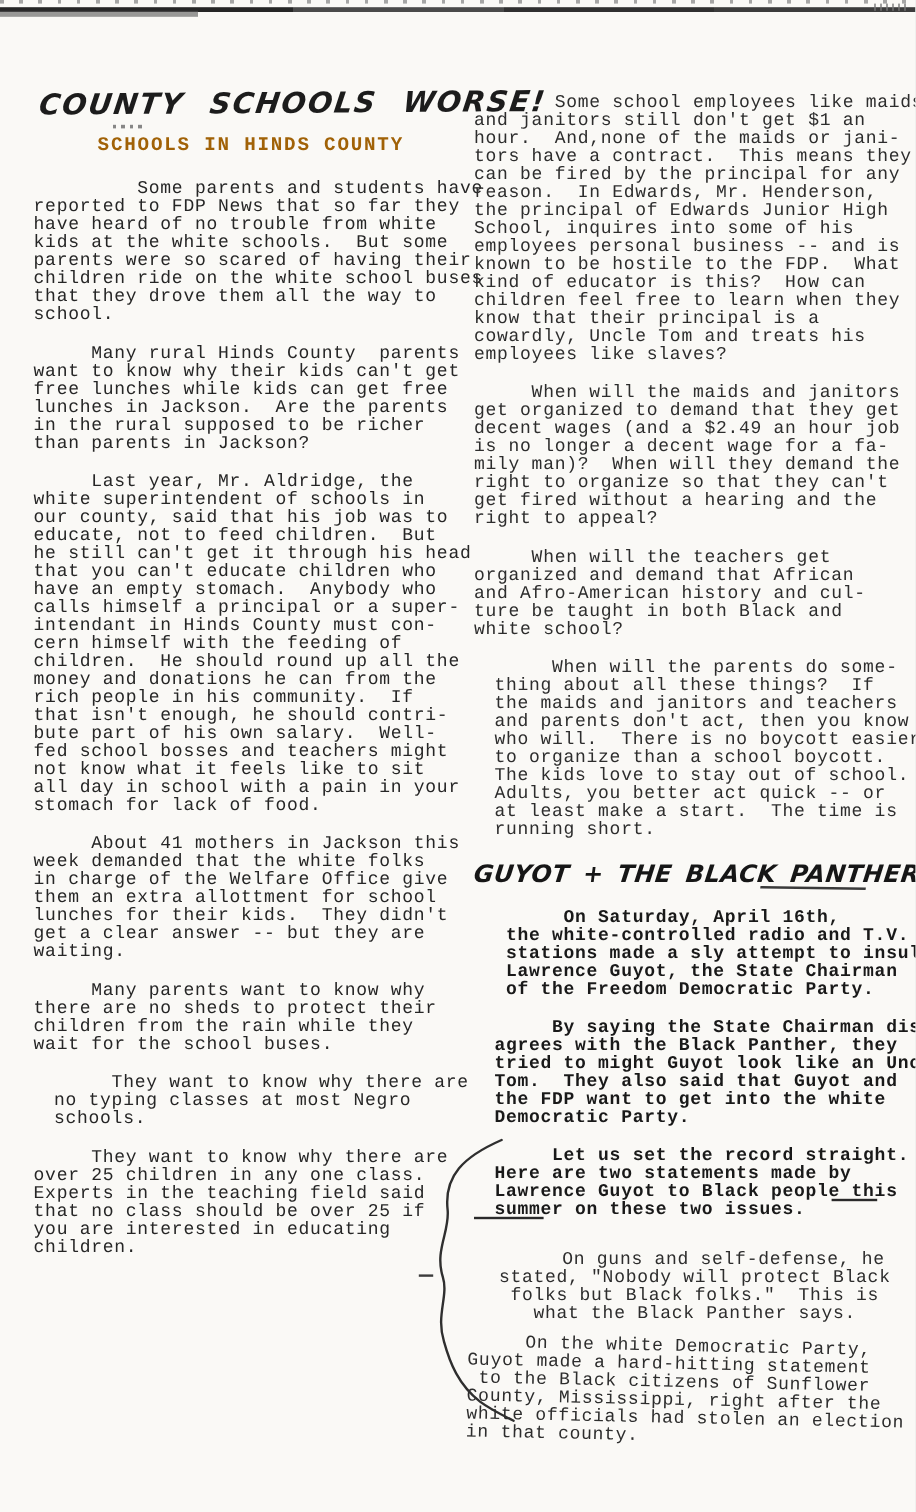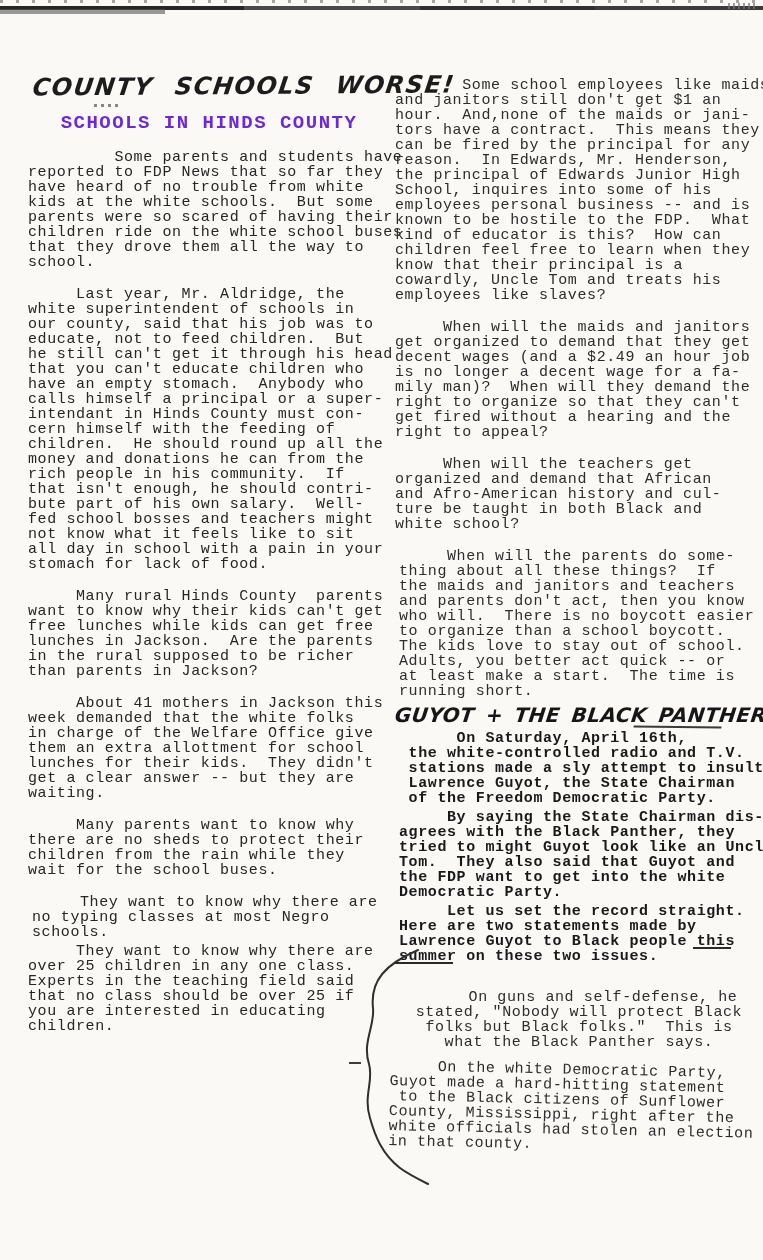--- a/index.html
+++ b/index.html
@@ -25,32 +25,32 @@
 
   .hand-title{
     position:absolute;top:72px;left:33px;margin:0;
     font-family:"DejaVu Sans",sans-serif;
     font-style:italic;font-weight:700;
     font-size:24px;letter-spacing:1.5px;word-spacing:12px;
     color:#1c1c1c;transform:skewX(-8deg) rotate(-.4deg);white-space:nowrap;
   }
   .subtitle{
     position:absolute;top:112px;left:28px;width:362px;margin:0;
-    text-align:center;font-weight:700;font-size:19px;letter-spacing:1.5px;
-    color:#6d28d9;white-space:nowrap;
+    text-align:center;font-weight:700;font-size:16px;letter-spacing:1.5px;
+    color:#a16207;white-space:nowrap;
   }
   .col{position:absolute;}
   .col-left{top:150px;left:28px;width:366px;}
   .col-right{top:78px;left:395px;width:368px;color:#2d2d2d;}
   .typed{
     white-space:pre;margin:0;
     font-size:15px;line-height:15px;letter-spacing:.6px;
   }
   .m{margin:0 0 17px 0;}
-  .m0{margin:4px;}
+  .m0{margin:17px;}
   .m8{margin:0 0 9px 0;text-align:center;}
   .m24{margin:0 0 26px 0;}
   .bold{font-weight:700;color:#191919;}
   .hand-header{
     margin:2px 0 3px 0;position:relative;
     font-family:"DejaVu Sans",sans-serif;
     font-style:italic;font-weight:700;
     font-size:20px;letter-spacing:.5px;word-spacing:4px;
     color:#161616;transform:skewX(-7deg);white-space:nowrap;line-height:24px;
   }
@@ -80,45 +80,45 @@
 
   <div class="col col-left">
     <p class="typed m">         Some parents and students have
 reported to FDP News that so far they
 have heard of no trouble from white
 kids at the white schools.  But some
 parents were so scared of having their
 children ride on the white school buses
 that they drove them all the way to
 school.</p>
+    <p class="typed m">     Many rural Hinds County  parents
+want to know why their kids can't get
+free lunches while kids can get free
+lunches in Jackson.  Are the parents
+in the rural supposed to be richer
+than parents in Jackson?</p>
     <p class="typed m">     Last year, Mr. Aldridge, the
 white superintendent of schools in
 our county, said that his job was to
 educate, not to feed children.  But
 he still can't get it through his head
 that you can't educate children who
 have an empty stomach.  Anybody who
 calls himself a principal or a super-
 intendant in Hinds County must con-
 cern himself with the feeding of
 children.  He should round up all the
 money and donations he can from the
 rich people in his community.  If
 that isn't enough, he should contri-
 bute part of his own salary.  Well-
 fed school bosses and teachers might
 not know what it feels like to sit
 all day in school with a pain in your
 stomach for lack of food.</p>
-    <p class="typed m">     Many rural Hinds County  parents
-want to know why their kids can't get
-free lunches while kids can get free
-lunches in Jackson.  Are the parents
-in the rural supposed to be richer
-than parents in Jackson?</p>
     <p class="typed m">     About 41 mothers in Jackson this
 week demanded that the white folks
 in charge of the Welfare Office give
 them an extra allottment for school
 lunches for their kids.  They didn't
 get a clear answer -- but they are
 waiting.</p>
     <p class="typed m">     Many parents want to know why
 there are no sheds to protect their
 children from the rain while they

